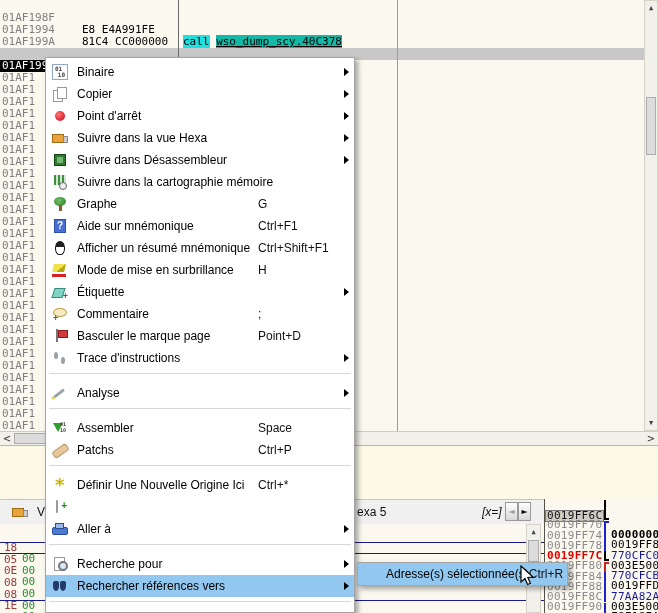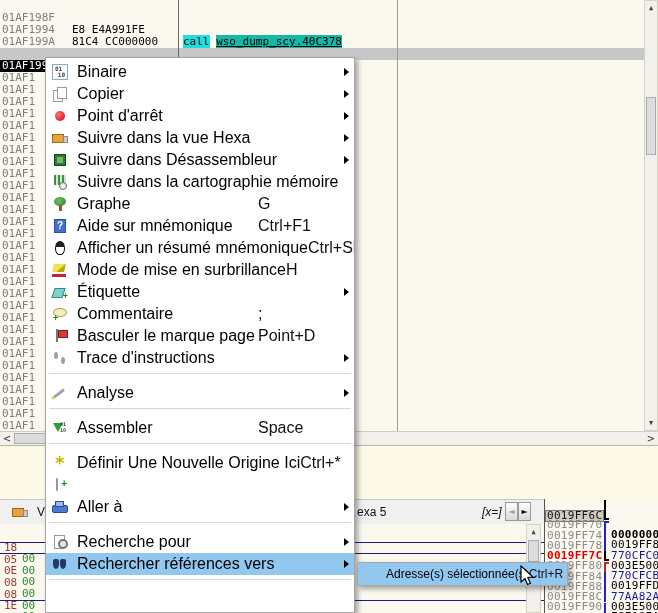--- a/index.html
+++ b/index.html
@@ -4,21 +4,21 @@
 <style>
   html,body{margin:0;padding:0;background:#888;}
   #screen{position:relative;width:658px;height:613px;overflow:hidden;background:#FAF8EF;
           font-family:"DejaVu Sans Mono",monospace;}
   
   #disasm{position:absolute;left:0;top:0;width:658px;height:431px;background:#FAF8EF;overflow:hidden;}
   .drow{position:relative;height:12px;line-height:12px;font-size:11px;white-space:pre;}
   .drow.sel{background:#C8C8C8;width:644px;}
   .da{position:absolute;left:2px;color:#7E7E7E;}
   .drow.sel .da{background:#000;color:#FFF;padding:0 2px;left:0;}
-  .db{position:absolute;left:72px;color:#000;}
+  .db{position:absolute;left:82px;color:#000;}
   .di{position:absolute;left:183px;}
   .parow{height:12px;line-height:12px;font-size:11px;color:#7E7E7E;padding-left:2px;}
   .vline{position:absolute;top:0;width:1px;height:431px;z-index:2;}
   
   .sbtrack{position:absolute;background:#F1F0EB;border:1px solid #D5D3C8;box-sizing:border-box;z-index:2;}
   .sbthumb{position:absolute;background:#DCDCDC;border:1px solid #ACACAC;box-sizing:border-box;}
   .sbarrow{position:absolute;color:#444;font-size:7px;text-align:center;width:100%;}
   
   #hscroll{position:absolute;left:0;top:431px;width:658px;height:14px;background:#F1F0EB;
            border-top:1px solid #CFCDC2;box-sizing:border-box;z-index:2;}
@@ -57,21 +57,21 @@
   .bb{border-left:2px solid #2222CC;}
   .brT{border-left:2px solid #CC2222;border-top:2px solid #CC2222;}
   .sv{position:absolute;left:66px;}
   .sv.k{color:#000;}.sv.b{color:#16169A;}.sv.bold{font-weight:bold;}
   
   .frag{position:absolute;font-size:11px;line-height:12px;white-space:pre;z-index:3;}
   
   #menu{position:absolute;left:45px;top:57px;width:310px;height:556px;background:#FFF;
         border:1px solid #A5A5A5;box-sizing:border-box;box-shadow:3px 3px 5px rgba(0,0,0,.35);
         padding-top:3px;z-index:10;overflow:hidden;
-        font-family:"Liberation Sans",sans-serif;font-size:16px;color:#000;}
+        font-family:"Liberation Sans",sans-serif;font-size:12px;color:#000;}
   .mi{height:22px;display:flex;align-items:center;padding-left:4px;}
   .mi.hl{background:#92C7F0;}
   .mi .lbl{flex:1;white-space:nowrap;}
   .mi .sc{width:86px;white-space:nowrap;color:#111;}
   .mi .arr{width:0;height:0;border-top:4px solid transparent;border-bottom:4px solid transparent;
            border-left:5px solid #000;margin-right:5px;visibility:hidden;}
   .mi.has-sub .arr{visibility:visible;}
   .mi.sep{height:9px;padding:0;display:block;}
   .mi.sep::after{content:"";display:block;border-top:1px solid #D8D8D8;margin:4px 3px 0 3px;}
   
@@ -468,20 +468,26 @@
         
         
         
       </div>
       <div class="mi">
         <span class="ic assemble-arrow-icon"></span>
         <span class="lbl">Assembler</span>
         <span class="sc">Space</span>
         <span class="arr"></span>
       </div>
+      <div class="mi">
+        <span class="ic patch-icon"></span>
+        <span class="lbl">Patchs</span>
+        <span class="sc">Ctrl+P</span>
+        <span class="arr"></span>
+      </div>
       <div class="mi sep">
         
         
         
         
       </div>
       <div class="mi">
         <span class="ic new-origin-star-icon"></span>
         <span class="lbl">Définir Une Nouvelle Origine Ici</span>
         <span class="sc">Ctrl+*</span>

